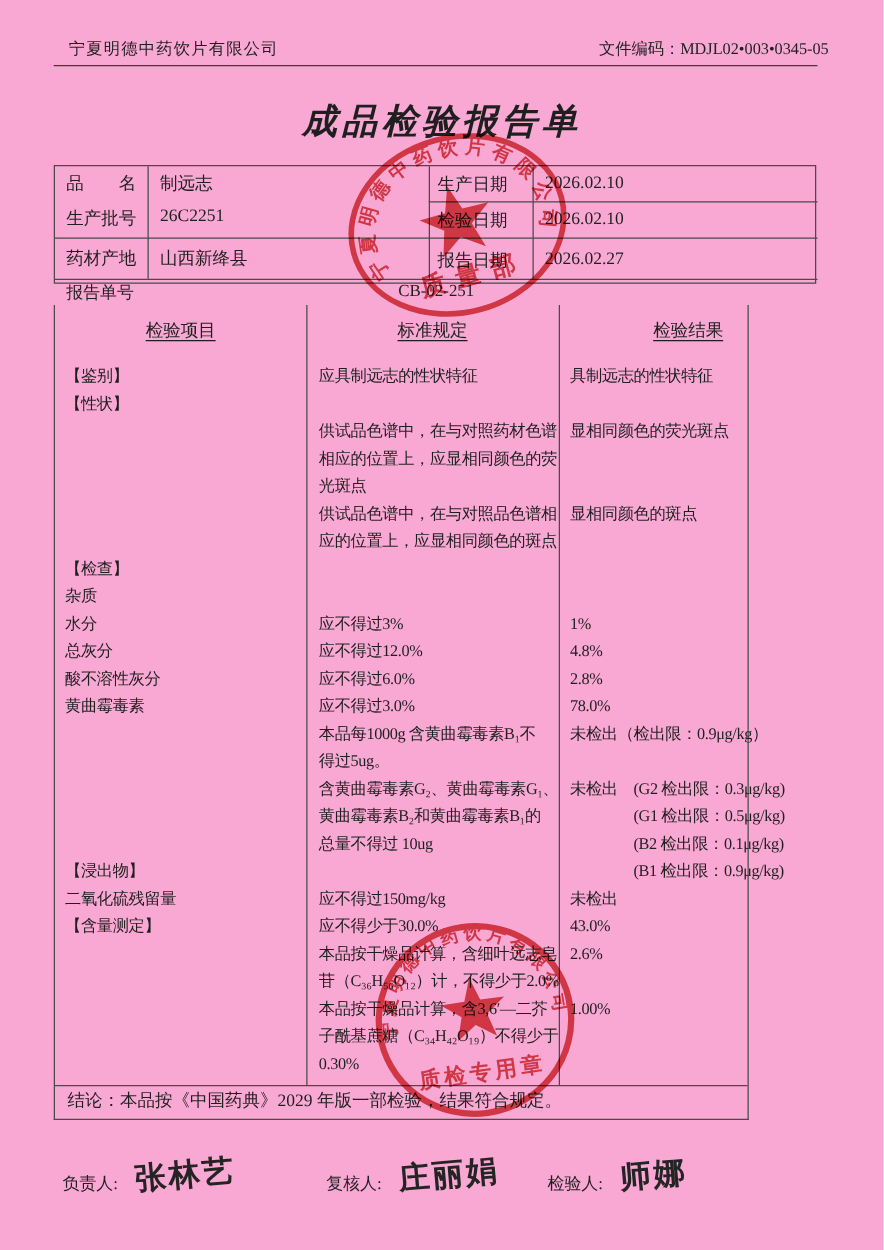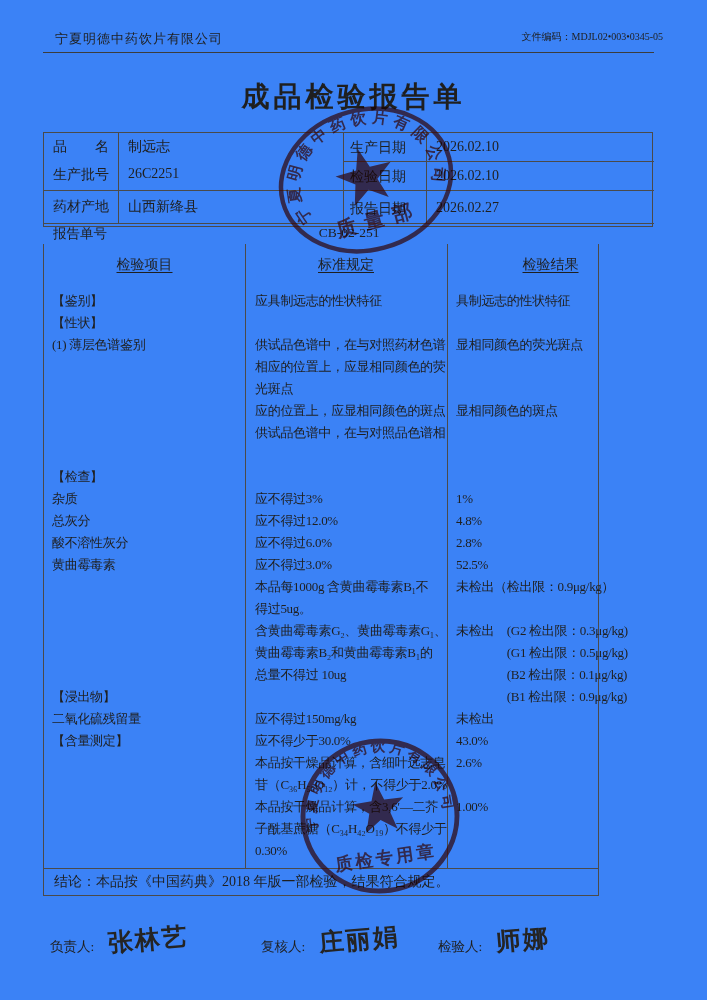--- a/index.html
+++ b/index.html
@@ -1,25 +1,25 @@
 <!DOCTYPE html>
 <html><head>
 <meta charset="utf-8">
 <style>
   html,body{margin:0;padding:0;background:#ffffff;}
   .page{
-    position:relative;width:707px;height:1000px;background:#3b82f6;overflow:hidden;
+    position:relative;width:707px;height:1000px;background:#f9a8d4;overflow:hidden;
     font-family:"Liberation Serif","DejaVu Serif",serif;color:#1f1f1f;
   }
   .abs{position:absolute;}
   
   .co-name{left:55px;top:30px;font-size:13px;letter-spacing:1px;}
-  .doc-code{right:44px;top:30px;font-size:10px;}
+  .doc-code{right:44px;top:30px;font-size:13px;}
   .h-rule{left:43px;top:52px;width:611px;height:1px;background:#3c3c3c;}
-  .title{left:0;top:78px;width:707px;text-align:center;font-size:28px;font-weight:bold;letter-spacing:4px;}
+  .title{left:0;top:78px;width:707px;text-align:center;font-size:28px;font-weight:bold;letter-spacing:4px;font-style:italic;}
   
   .info-table{left:43px;top:132px;width:610px;height:95px;border:1px solid #4a4a4a;box-sizing:border-box;}
   .info-table .vline{position:absolute;top:0;width:1px;height:90px;background:#4a4a4a;}
   .info-table .hline{position:absolute;height:1px;background:#4a4a4a;}
   .cellt{position:absolute;font-size:14px;white-space:nowrap;}
   
   .main-table{left:43px;top:244px;width:556px;height:652px;border:1px solid #4a4a4a;border-top:none;box-sizing:border-box;}
   .main-table .vline{position:absolute;top:0;width:1px;height:624px;background:#4a4a4a;}
   .mt-head{position:absolute;top:12px;font-size:14px;text-align:center;text-decoration:underline;text-underline-offset:3px;white-space:nowrap;}
   .bodycol{position:absolute;top:46px;}
@@ -76,28 +76,28 @@
     <div class="vline" style="left:201px;"></div>
     <div class="vline" style="left:403px;"></div>
 
     <div class="mt-head" style="left:0;width:201px;">检验项目</div>
     <div class="mt-head" style="left:201px;width:202px;">标准规定</div>
     <div class="mt-head" style="left:403px;width:207px;">检验结果</div>
 
     <div class="bodycol" id="col-item" style="left:8px;width:192px;">
         <div class="tline">【鉴别】</div>
         <div class="tline">【性状】</div>
-        <div class="tline">(1) 薄层色谱鉴别</div>
         <div class="tline"></div>
         <div class="tline"></div>
         <div class="tline"></div>
         <div class="tline"></div>
         <div class="tline"></div>
         <div class="tline">【检查】</div>
         <div class="tline">杂质</div>
+        <div class="tline">水分</div>
         <div class="tline">总灰分</div>
         <div class="tline">酸不溶性灰分</div>
         <div class="tline">黄曲霉毒素</div>
         <div class="tline"></div>
         <div class="tline"></div>
         <div class="tline"></div>
         <div class="tline"></div>
         <div class="tline"></div>
         <div class="tline">【浸出物】</div>
         <div class="tline">二氧化硫残留量</div>
@@ -106,22 +106,22 @@
         <div class="tline"></div>
         <div class="tline"></div>
         <div class="tline"></div>
       </div>
     <div class="bodycol" id="col-std" style="left:211px;width:191px;">
         <div class="tline">应具制远志的性状特征</div>
         <div class="tline"></div>
         <div class="tline">供试品色谱中，在与对照药材色谱</div>
         <div class="tline">相应的位置上，应显相同颜色的荧</div>
         <div class="tline">光斑点</div>
+        <div class="tline">供试品色谱中，在与对照品色谱相</div>
         <div class="tline">应的位置上，应显相同颜色的斑点</div>
-        <div class="tline">供试品色谱中，在与对照品色谱相</div>
         <div class="tline"></div>
         <div class="tline"></div>
         <div class="tline">应不得过3%</div>
         <div class="tline">应不得过12.0%</div>
         <div class="tline">应不得过6.0%</div>
         <div class="tline">应不得过3.0%</div>
         <div class="tline">本品每1000g 含黄曲霉毒素B₁不</div>
         <div class="tline">得过5ug。</div>
         <div class="tline">含黄曲霉毒素G₂、黄曲霉毒素G₁、</div>
         <div class="tline">黄曲霉毒素B₂和黄曲霉毒素B₁的</div>
@@ -141,37 +141,37 @@
         <div class="tline">显相同颜色的荧光斑点</div>
         <div class="tline"></div>
         <div class="tline"></div>
         <div class="tline">显相同颜色的斑点</div>
         <div class="tline"></div>
         <div class="tline"></div>
         <div class="tline"></div>
         <div class="tline">1%</div>
         <div class="tline">4.8%</div>
         <div class="tline">2.8%</div>
-        <div class="tline">52.5%</div>
+        <div class="tline">78.0%</div>
         <div class="tline">未检出（检出限：0.9μg/kg）</div>
         <div class="tline"></div>
         <div class="tline">未检出　(G2 检出限：0.3μg/kg)</div>
         <div class="tline">　　　　(G1 检出限：0.5μg/kg)</div>
         <div class="tline">　　　　(B2 检出限：0.1μg/kg)</div>
         <div class="tline">　　　　(B1 检出限：0.9μg/kg)</div>
         <div class="tline">未检出</div>
         <div class="tline">43.0%</div>
         <div class="tline">2.6%</div>
         <div class="tline"></div>
         <div class="tline">1.00%</div>
         <div class="tline"></div>
         <div class="tline"></div>
       </div>
 
-    <div class="conclusion">结论：本品按《中国药典》2018 年版一部检验，结果符合规定。</div>
+    <div class="conclusion">结论：本品按《中国药典》2029 年版一部检验，结果符合规定。</div>
   </div>
 
   <div class="abs sig-row">
     <div class="sig-group" style="left:7px;">
       <span class="sig-label">负责人:</span><span class="sig-name">张林艺</span>
     </div>
     <div class="sig-group" style="left:218px;">
       <span class="sig-label">复核人:</span><span class="sig-name">庄丽娟</span>
     </div>
     <div class="sig-group" style="left:395px;">

